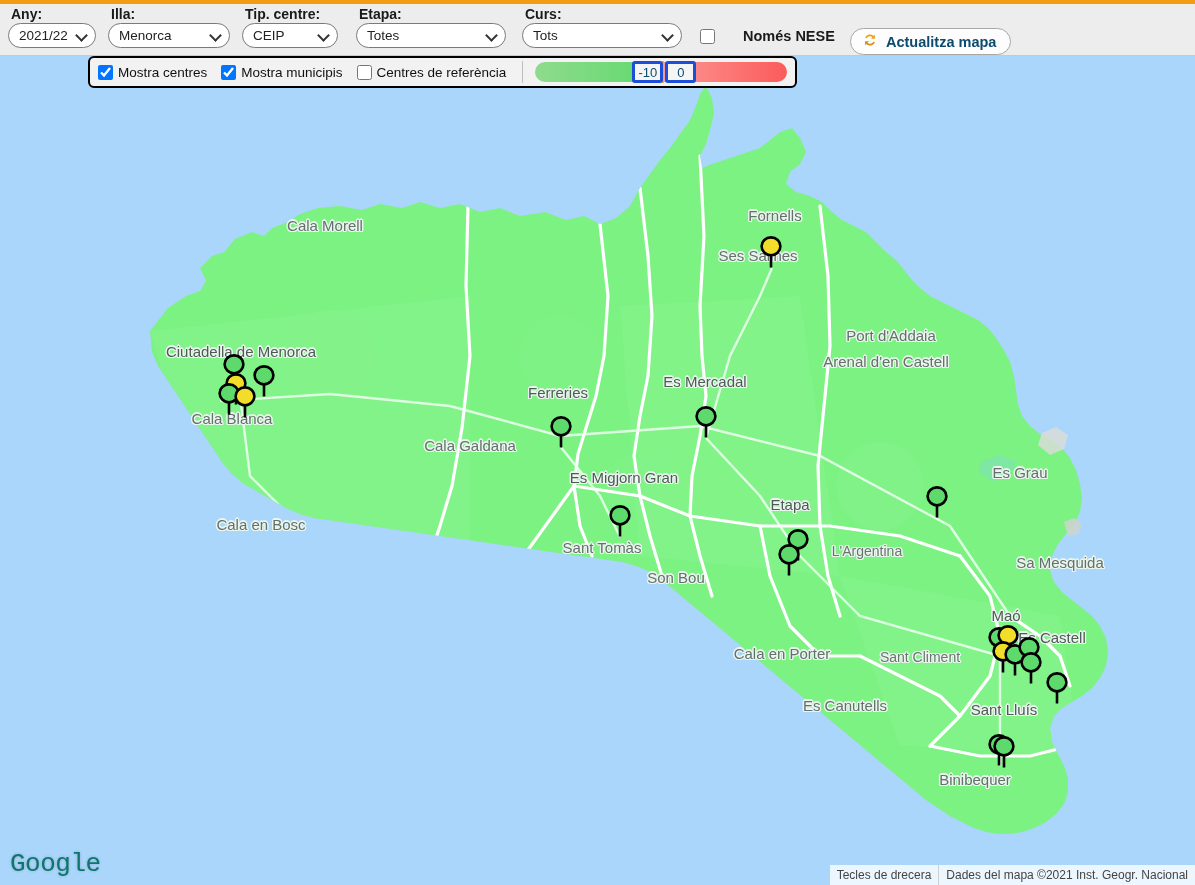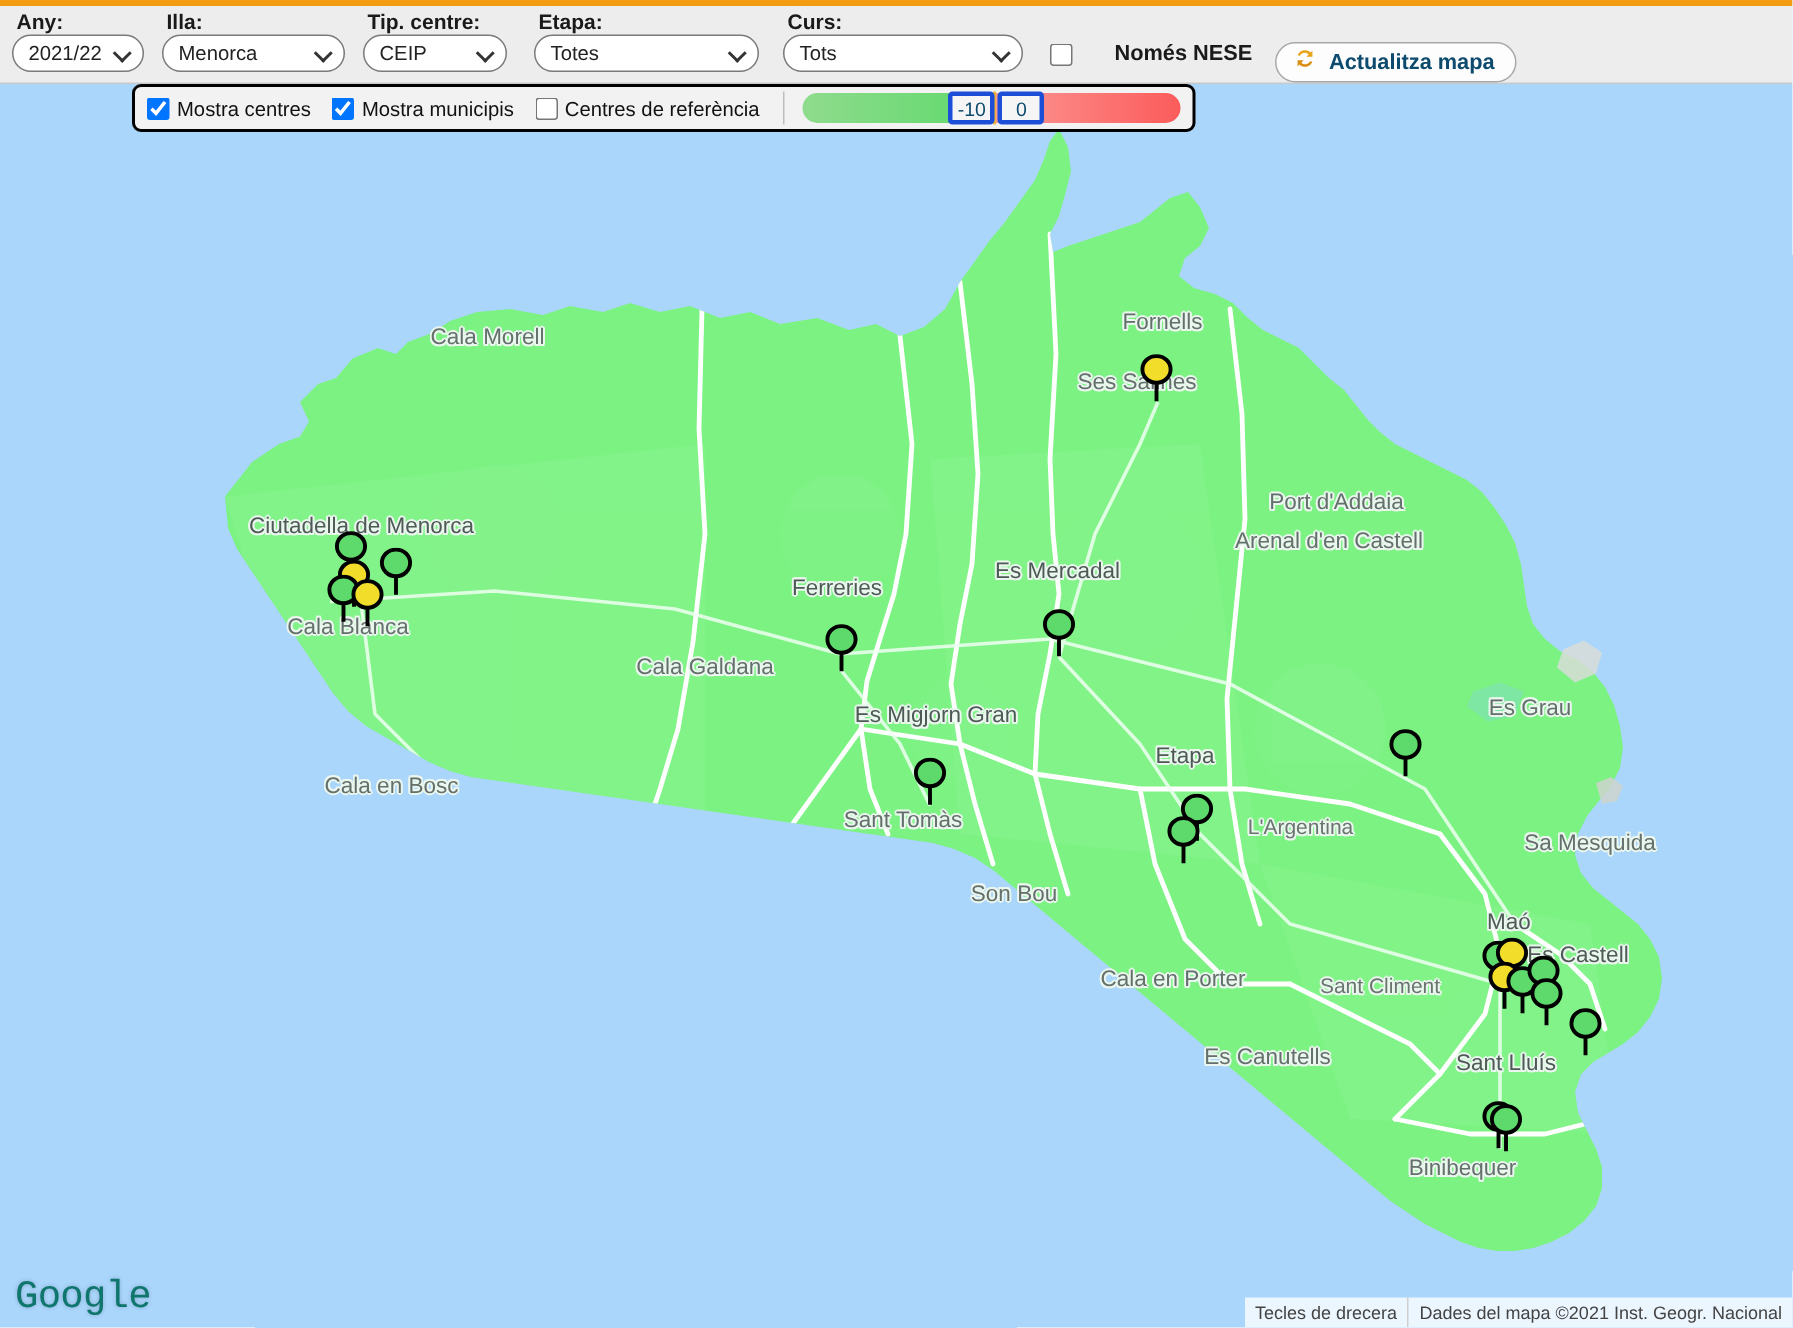--- a/index.html
+++ b/index.html
@@ -362,21 +362,21 @@
         <div class="place town two-line" style="left: 241px; top: 295px;">Ciutadella
 de Menorca</div>
         <div class="place coast" style="left: 232px; top: 362px;">Cala Blanca</div>
         <div class="place coast" style="left: 229px; top: 468px; margin-left: 32px;">Cala en Bosc</div>
         <div class="place town" style="left: 558px; top: 336px;">Ferreries</div>
         <div class="place town" style="left: 705px; top: 325px;">Es Mercadal</div>
         <div class="place town two-line" style="left: 624px; top: 421px;">Es Migjorn
 Gran</div>
         <div class="place coast" style="left: 470px; top: 389px;">Cala Galdana</div>
         <div class="place coast" style="left: 602px; top: 491px;">Sant Tomàs</div>
-        <div class="place coast" style="left: 676px; top: 540px;">Son Bou</div>
+        <div class="place coast" style="left: 676px; top: 521px;">Son Bou</div>
         <div class="place town" style="left: 790px; top: 448px;">Etapa</div>
         <div class="place small" style="left: 855px; top: 495px;">L'Argentina</div>
         <div class="place coast" style="left: 1020px; top: 416px;">Es Grau</div>
         <div class="place coast" style="left: 1060px; top: 506px;">Sa Mesquida</div>
         <div class="place town" style="left: 1006px; top: 559px;">Maó</div>
         <div class="place town" style="left: 1052px; top: 581px;">Es Castell</div>
         <div class="place coast" style="left: 782px; top: 597px;">Cala en Porter</div>
         <div class="place small" style="left: 908px; top: 601px;">Sant Climent</div>
         <div class="place coast" style="left: 845px; top: 649px;">Es Canutells</div>
         <div class="place town" style="left: 1004px; top: 653px;">Sant Lluís</div>

